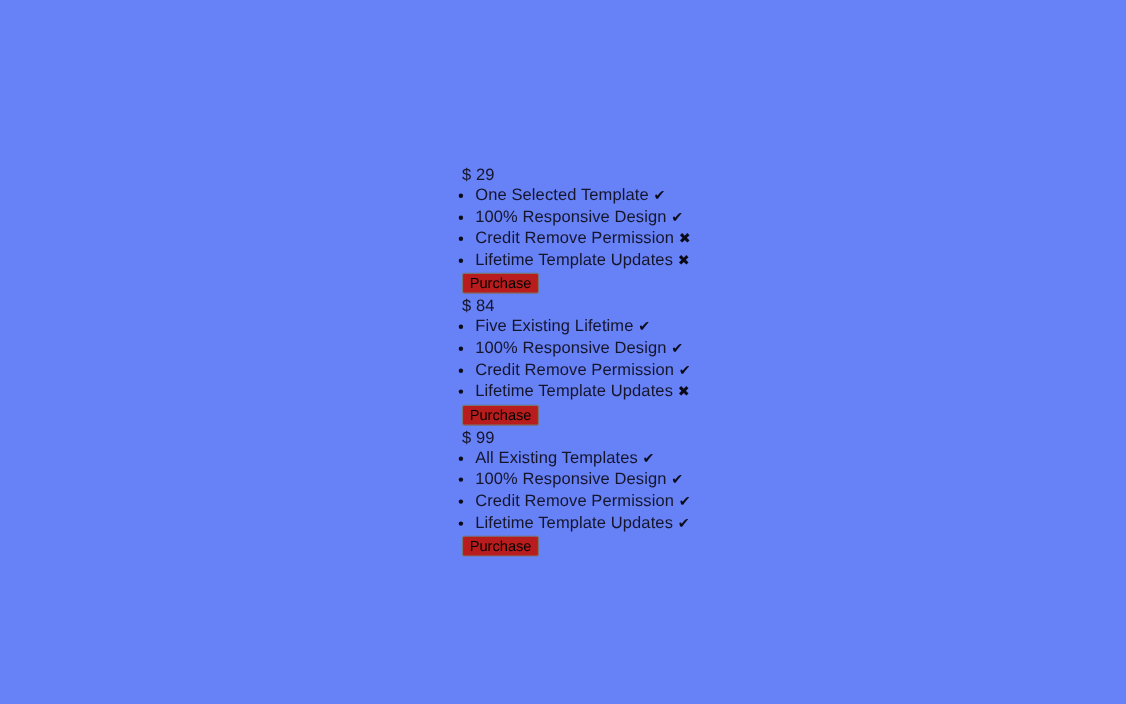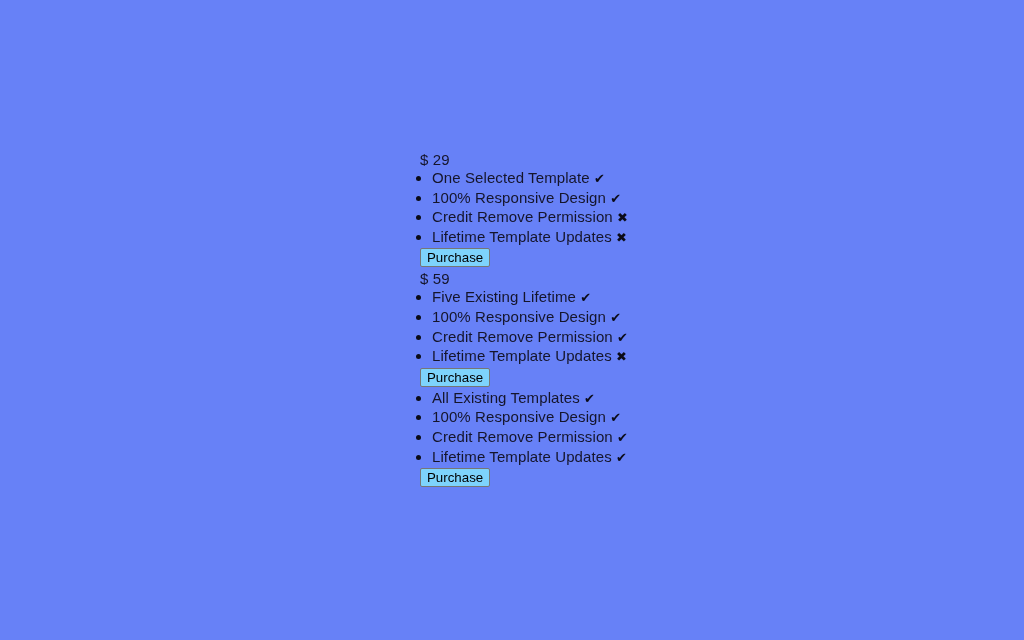--- a/index.html
+++ b/index.html
@@ -77,21 +77,21 @@
     margin: 0;
     padding: 0;
     line-height: 0;
   }
 
   .purchase-button {
     font-family: "Liberation Sans", sans-serif;
     font-size: 13.3px;
     line-height: normal;
     color: #000000;
-    background-color: #7dd3fc;
+    background-color: #b91c1c;
     border: 1px solid #767676;
     border-radius: 2px;
     padding: 1px 6px;
     margin: 1px 0 2px 0;
     cursor: pointer;
   }
 </style>
 </head>
 <body style="background: rgb(103, 129, 247);">
 
@@ -117,21 +117,21 @@
           <span class="feature-text">Lifetime Template Updates</span>
           <span class="feature-mark">✖</span>
         </li>
       </ul>
       <div class="purchase-row">
         <button class="purchase-button">Purchase</button>
       </div>
     </div>
 
     <div class="plan">
-      <div class="plan-price">$ 59</div>
+      <div class="plan-price">$ 84</div>
       <ul class="feature-list">
         <li class="feature-item">
           <span class="feature-text">Five Existing Lifetime</span>
           <span class="feature-mark">✔</span>
         </li>
         <li class="feature-item">
           <span class="feature-text">100% Responsive Design</span>
           <span class="feature-mark">✔</span>
         </li>
         <li class="feature-item">
@@ -142,20 +142,21 @@
           <span class="feature-text">Lifetime Template Updates</span>
           <span class="feature-mark">✖</span>
         </li>
       </ul>
       <div class="purchase-row">
         <button class="purchase-button">Purchase</button>
       </div>
     </div>
 
     <div class="plan">
+      <div class="plan-price">$ 99</div>
       <ul class="feature-list">
         <li class="feature-item">
           <span class="feature-text">All Existing Templates</span>
           <span class="feature-mark">✔</span>
         </li>
         <li class="feature-item">
           <span class="feature-text">100% Responsive Design</span>
           <span class="feature-mark">✔</span>
         </li>
         <li class="feature-item">

